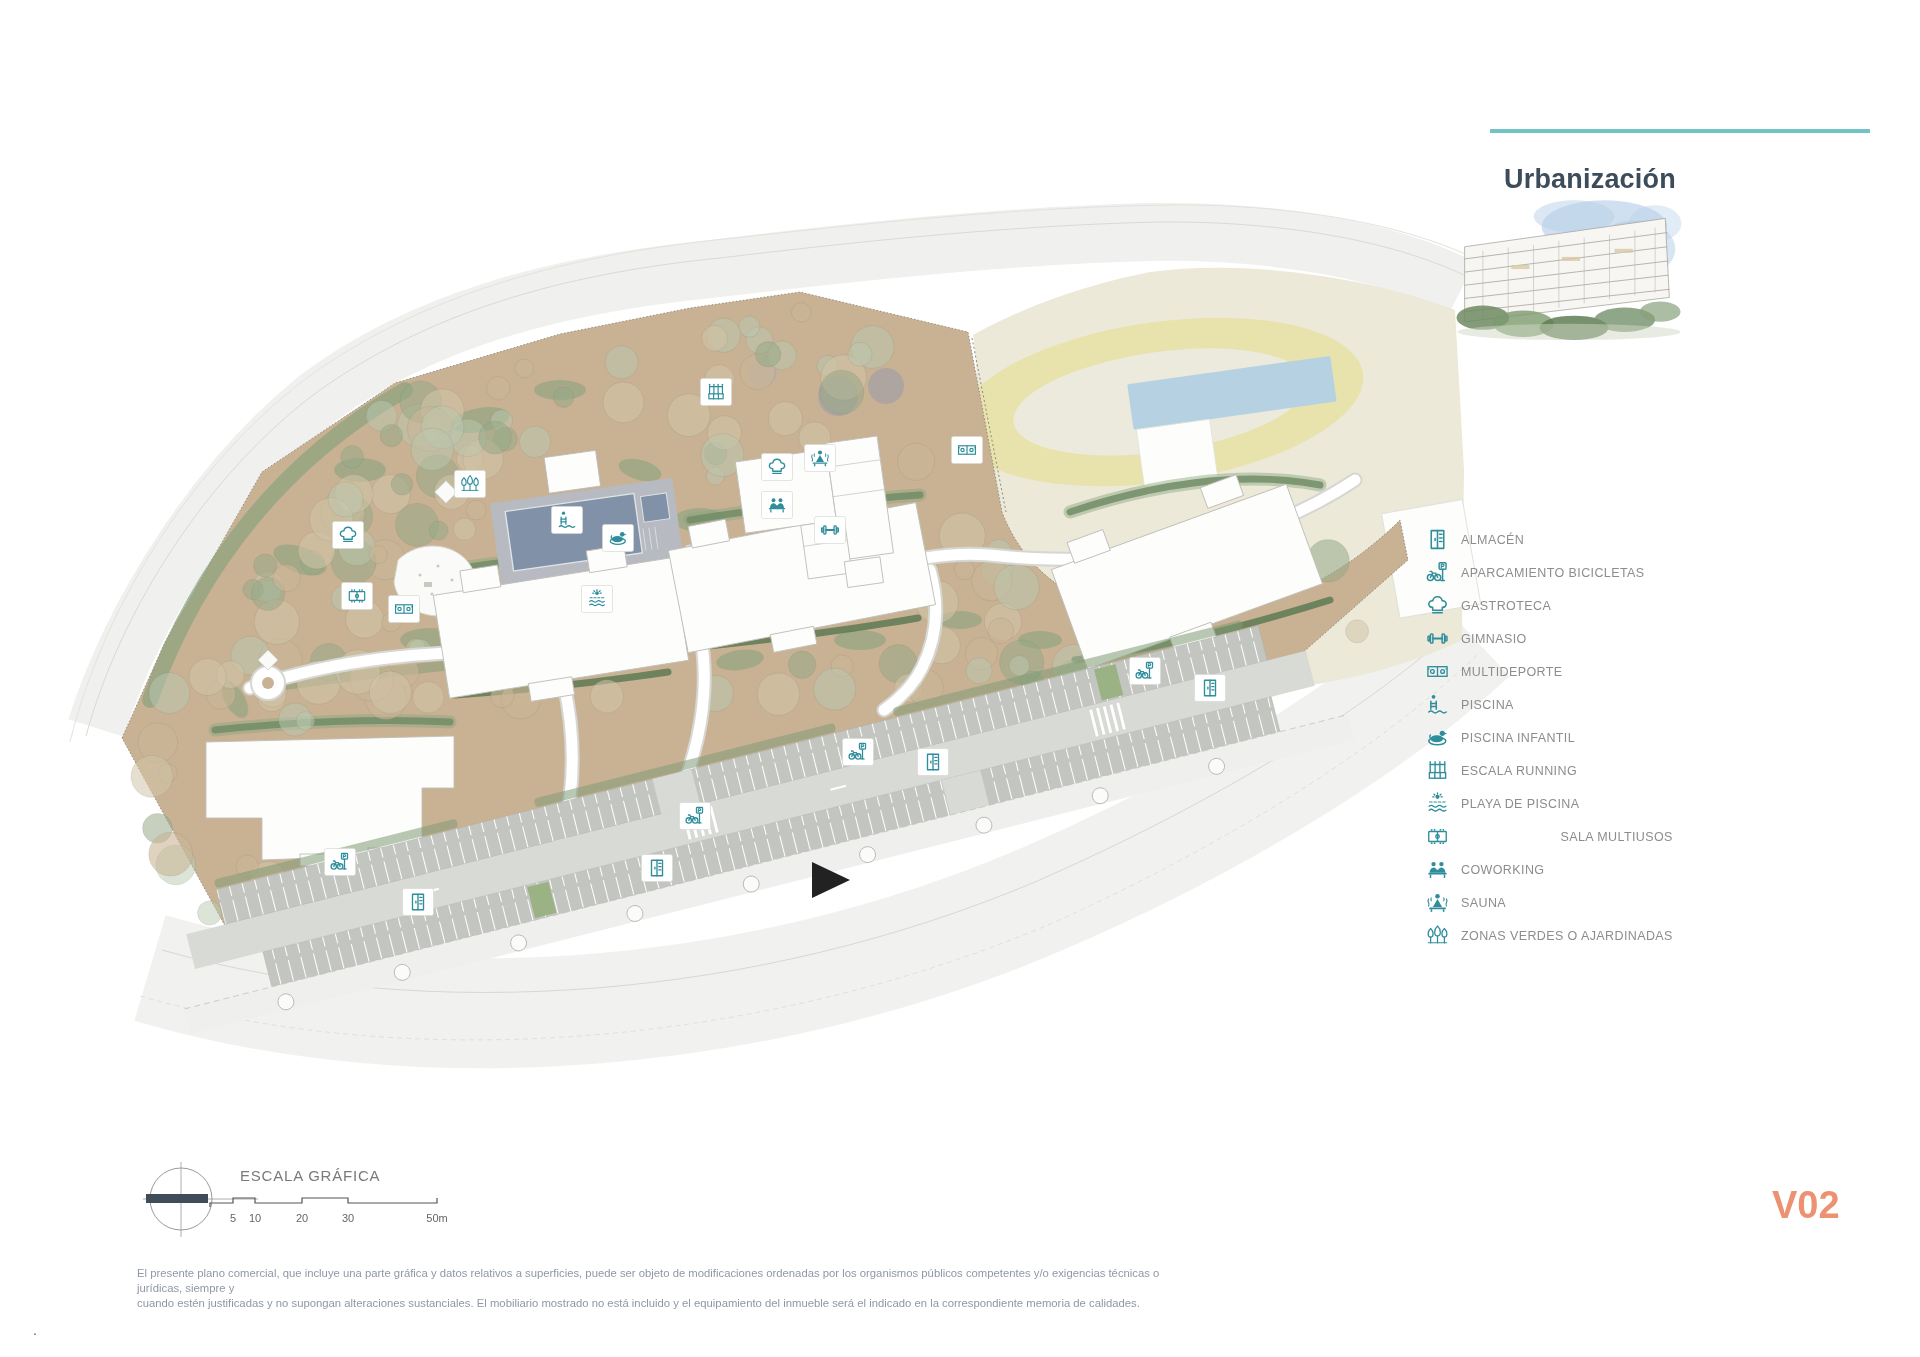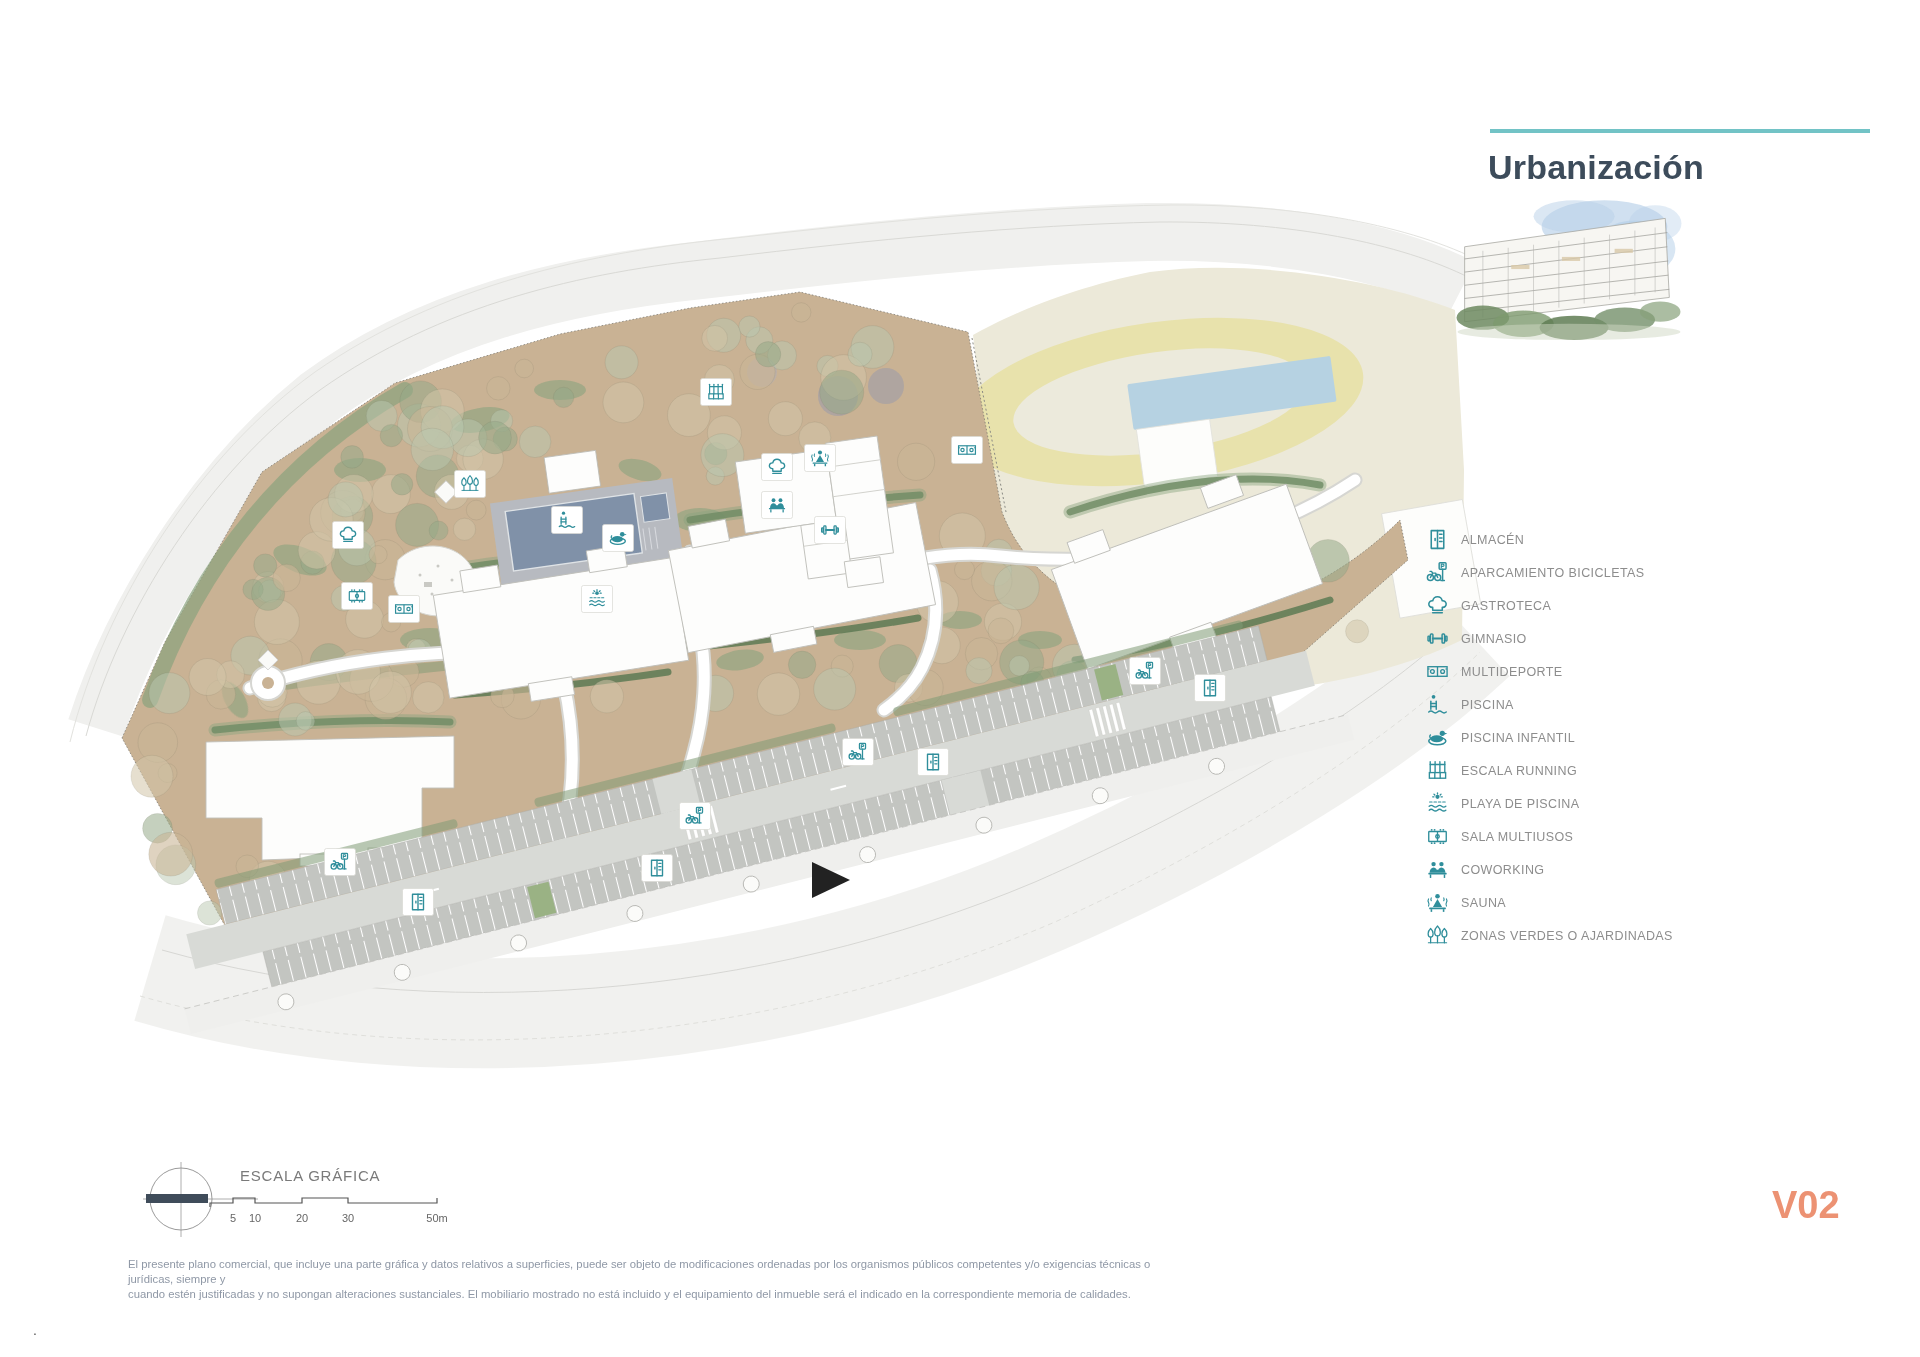--- a/index.html
+++ b/index.html
@@ -3,30 +3,30 @@
 <meta charset="utf-8">
 <style>
   html,body{margin:0;padding:0;background:#ffffff;}
   body{width:1920px;height:1357px;position:relative;overflow:hidden;
        font-family:"Liberation Sans", sans-serif;
        --teal:#2f8e9b; --accent:#72c3c6; --title:#3d4c5b; --version:#ec9273;
        --legendtext:#8d8d8d; --disclaimer:#8f98a6;}
   .page{position:absolute;inset:0;}
   svg.map{position:absolute;left:0;top:0;width:1920px;height:1357px;}
   .accent-line{position:absolute;left:1490px;top:129px;width:380px;height:4px;background:var(--accent);}
-  .page-title{position:absolute;left:1488px;top:148px;font-size:34px;font-weight:700;color:var(--title);letter-spacing:.2px;margin:0;}
+  .page-title{position:absolute;left:1488px;top:148px;font-size:27px;font-weight:700;color:var(--title);letter-spacing:.2px;margin:16px;}
   .render-box{position:absolute;left:1452px;top:188px;width:234px;height:152px;}
   .legend{position:absolute;left:1424px;top:527px;list-style:none;margin:0;padding:0;}
   .legend li{display:flex;align-items:center;height:25px;margin-bottom:8px;}
-  .legend li:nth-child(10){margin-top:4px;}
+  .legend li:nth-child(10){margin-top:4px;justify-content:space-between;}
   .legend li:nth-child(13){margin-top:6px;}
   .legend svg{width:27px;height:25px;flex:0 0 27px;color:var(--teal);}
   .legend span{margin-left:10px;font-size:12.5px;color:var(--legendtext);letter-spacing:.4px;white-space:nowrap;}
   .scale-label{position:absolute;left:240px;top:1167px;font-size:15px;color:#7a7a7a;letter-spacing:.8px;}
-  .disclaimer{position:absolute;left:125px;top:1254px;width:1045px;font-size:11.3px;line-height:15px;color:var(--disclaimer);margin:3px;}
+  .disclaimer{position:absolute;left:125px;top:1254px;width:1045px;font-size:11.3px;line-height:15px;color:var(--disclaimer);margin:12px;}
   .version{position:absolute;left:1772px;top:1184px;font-size:38px;font-weight:700;color:var(--version);}
   .footnote-dot{position:absolute;left:33px;top:1322px;font-size:14px;color:#555;}
   .mapicon-box{filter:none;}
 </style>
 </head>
 <body style="--accent: #72c3c6; --teal: #2f8e9b; --title: #3d4c5b; --version: #ec9273; --legendtext: #8d8d8d; --disclaimer: #8f98a6;">
 
 <div class="page">
 
 <svg class="map" viewBox="0 0 1920 1357">

